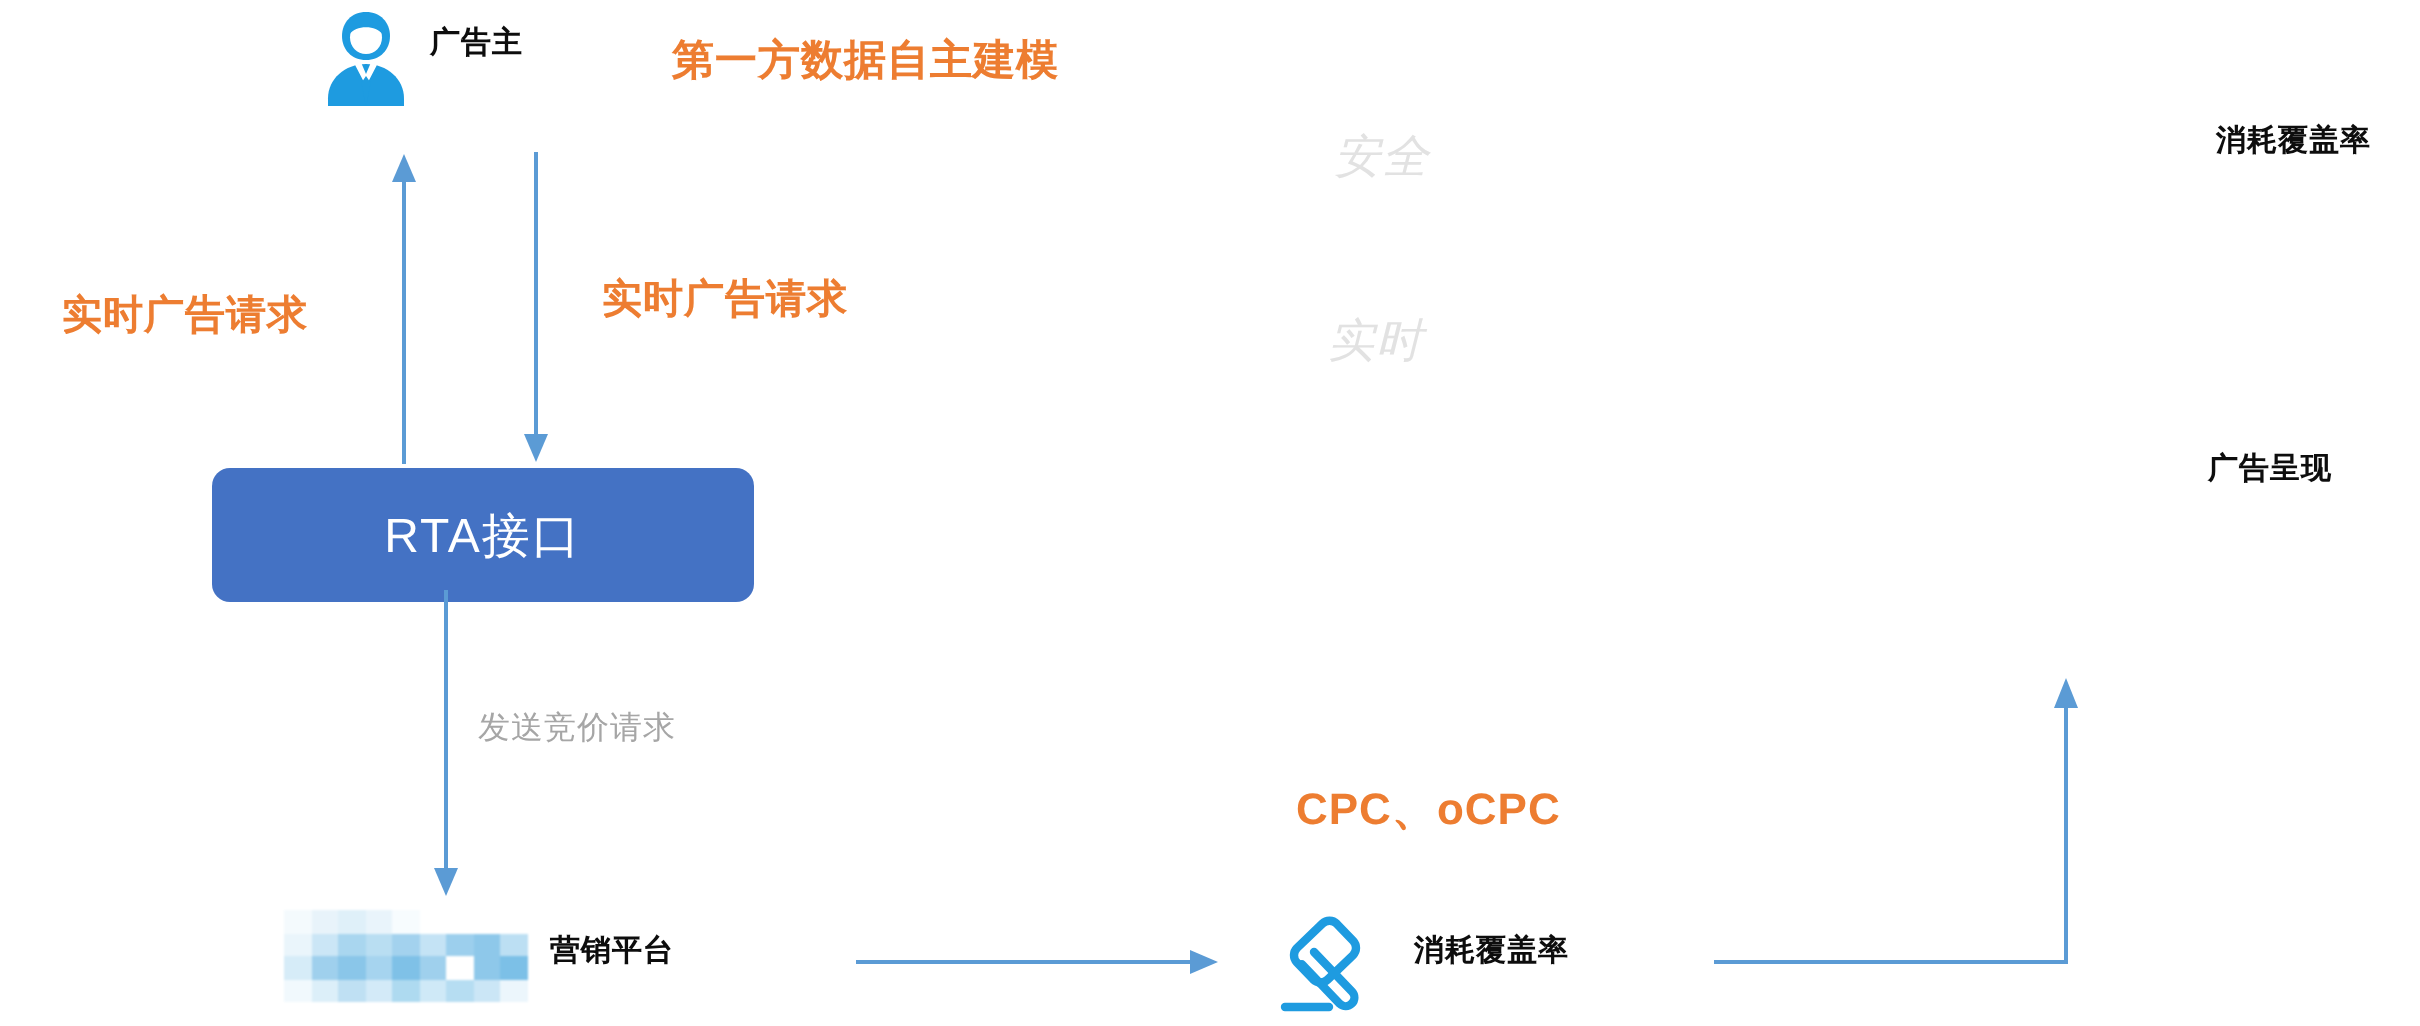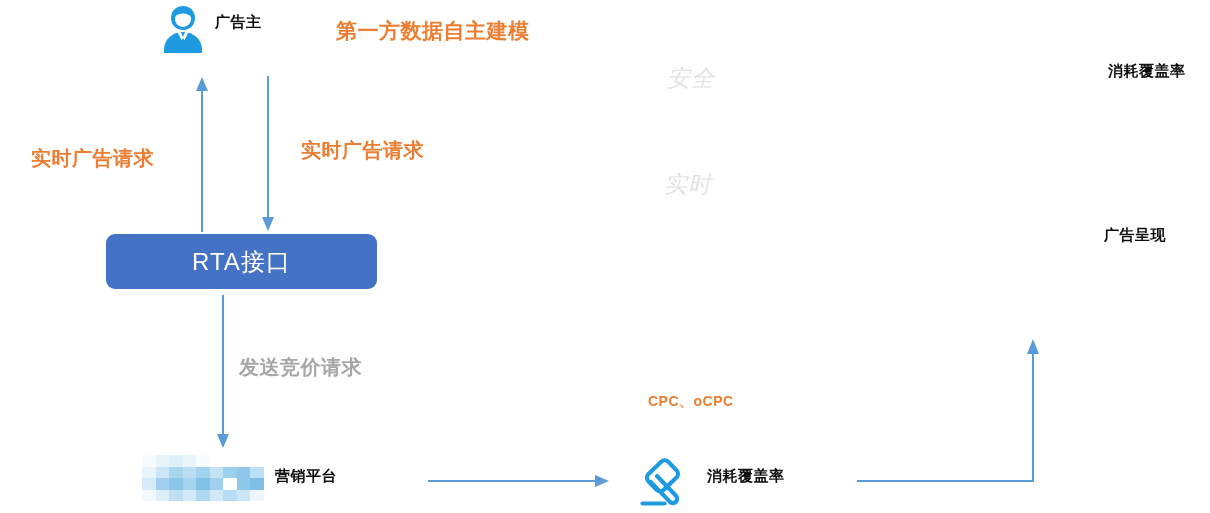--- a/index.html
+++ b/index.html
@@ -30,23 +30,23 @@
   }
   .accent-label {
     font-weight: bold;
     color: #ED7D31;
     font-size: 20px;
     line-height: 1;
     white-space: nowrap;
     letter-spacing: 0.5px;
   }
   .muted-label {
-    font-weight: bold;
+    font-weight: normal;
     color: #A6A6A6;
-    font-size: 20px;
+    font-size: 16px;
     line-height: 1;
     white-space: nowrap;
     letter-spacing: 0.5px;
   }
   .watermark-label {
     font-weight: normal;
     font-style: italic;
     color: #E2E2E2;
     font-size: 23px;
     line-height: 1;
@@ -100,37 +100,37 @@
       <path d="M17.6 28.6 L23 39 L28.4 28.6 L25.4 27.4 L23 33 L20.6 27.4 Z" fill="#ffffff"></path>
 
       <path d="M23 34 L20.6 37.5 L23 49 L25.4 37.5 Z" fill="#1E9BE0"></path>
     </svg>
   </div>
   <div class="abs node-label" style="left:215px; top:14px;">广告主</div>
 
   <div class="abs accent-label" style="left:336px; top:20px; font-size:21px;">第一方数据自主建模</div>
 
   <div class="abs watermark-label" style="left:667px; top:67px;">安全</div>
-  <div class="abs watermark-label" style="left:664px; top:173px;">实时</div>
+  <div class="abs watermark-label" style="left:664px; top:159px;">实时</div>
 
   <div class="abs node-label" style="left:1108px; top:63px;">消耗覆盖率</div>
 
   <svg class="abs" style="left:190px; top:74px;" width="100" height="160">
 
     <line x1="12" y1="158" x2="12" y2="14" stroke="#5B9BD5" stroke-width="2"></line>
     <path d="M12 3 L18 17 L6 17 Z" fill="#5B9BD5"></path>
 
     <line x1="78" y1="2" x2="78" y2="144" stroke="#5B9BD5" stroke-width="2"></line>
     <path d="M78 157 L72 143 L84 143 Z" fill="#5B9BD5"></path>
   </svg>
 
   <div class="abs accent-label" style="left:31px; top:148px;">实时广告请求</div>
   <div class="abs accent-label" style="left:301px; top:140px;">实时广告请求</div>
 
-  <div class="abs rta-box" style="left:106px; top:234px; width:271px; height:55px;">
+  <div class="abs rta-box" style="left:106px; top:234px; width:271px; height:67px;">
     <span class="rta-box-text">RTA接口</span>
   </div>
 
   <svg class="abs" style="left:212px; top:295px;" width="30" height="160">
     <line x1="11" y1="0" x2="11" y2="140" stroke="#5B9BD5" stroke-width="2"></line>
     <path d="M11 153 L5 139 L17 139 Z" fill="#5B9BD5"></path>
   </svg>
   <div class="abs muted-label" style="left:239px; top:357px;">发送竞价请求</div>
 
   <div class="abs mosaic" style="left:142px; top:455px; width:122px; height:46px;">
@@ -174,21 +174,21 @@
       <i style="background:#cbe6f6"></i>
       <i style="background:#ecf6fc"></i>
   </div>
   <div class="abs node-label" style="left:275px; top:468px;">营销平台</div>
 
   <svg class="abs" style="left:428px; top:470px;" width="185" height="22">
     <line x1="0" y1="11" x2="168" y2="11" stroke="#5B9BD5" stroke-width="2"></line>
     <path d="M181 11 L167 5 L167 17 Z" fill="#5B9BD5"></path>
   </svg>
 
-  <div class="abs accent-label" style="left:648px; top:394px; font-size:14px;">CPC、oCPC</div>
+  <div class="abs accent-label" style="left:648px; top:394px; font-size:22px;">CPC、oCPC</div>
 
   <div class="abs" style="left:634px; top:456px;">
     <svg width="58" height="54" viewBox="0 0 58 54" aria-hidden="true">
       <g fill="none" stroke="#1E9BE0" stroke-width="4.2" stroke-linejoin="round" stroke-linecap="round">
 
         <path d="M14.5 18.0 L27.2 5.8 A5.2 5.2 0 0 1 34.4 5.9 L42.6 14.4
                  A5.2 5.2 0 0 1 42.5 21.6 L29.8 33.8
                  A5.2 5.2 0 0 1 22.6 33.7 L14.4 25.2
                  A5.2 5.2 0 0 1 14.5 18.0 Z"></path>
 

